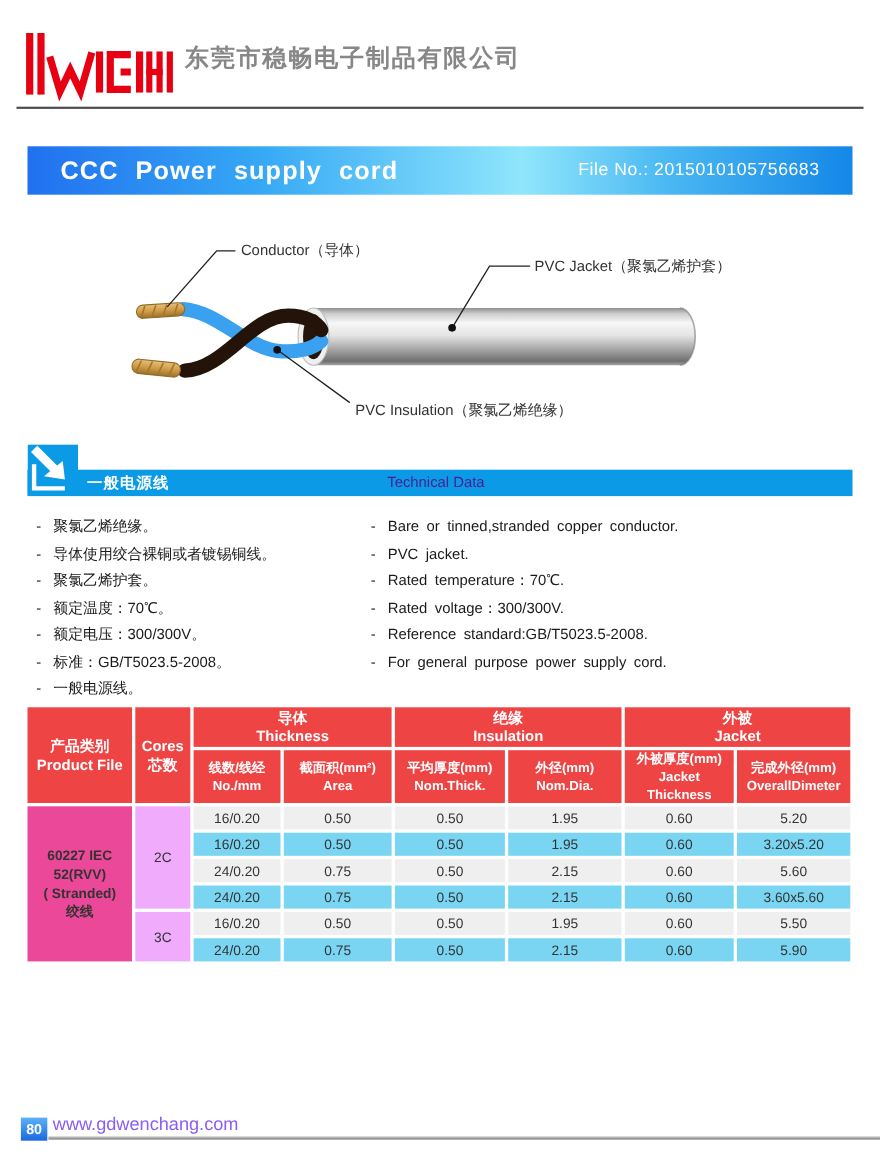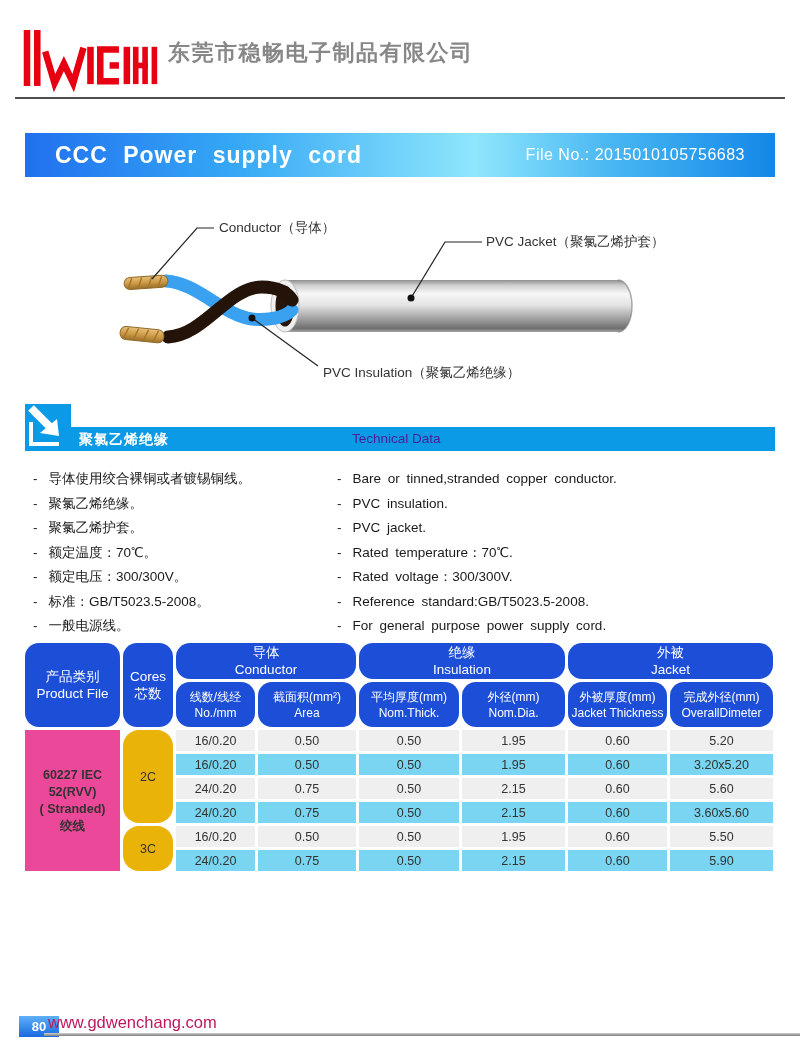--- a/index.html
+++ b/index.html
@@ -36,36 +36,36 @@
   .tech-list{position:absolute;top:467px;margin:0;padding:0;list-style:none;
              font-size:13.5px;line-height:24.5px;color:#1a1a1a;}
   .tech-list.cn{left:33px;width:300px;}
   .tech-list.en{left:337px;width:460px;word-spacing:3px;}
   .tech-list li::before{content:"-";margin-right:11px;}
 
   
   .spec-table{position:absolute;left:22px;top:640px;border-collapse:separate;border-spacing:3px;
               table-layout:fixed;}
   .spec-table th,.spec-table td{text-align:center;vertical-align:middle;padding:0;overflow:hidden;}
-  .spec-table thead th{background:#1d4ed8;color:#fff;font-weight:400;border-radius:14px;}
+  .spec-table thead th{background:#ef4444;color:#fff;font-weight:700;}
   .th-corner{font-size:13.5px;line-height:17px;}
   .group-th{font-size:13.5px;line-height:17px;height:36px;}
   .sub-th{font-size:12px;line-height:16px;height:45px;}
   .spec-table tbody td{font-size:12.5px;color:#333;height:21px;}
   .row-gray .cell{background:#efefef;}
   .row-cyan .cell{background:#79d5f1;}
   td.product-cell{background:#ec4899;color:#000;font-weight:bold;font-size:13.5px;line-height:17px;}
-  td.cores-cell{background:#eab308;font-size:13px;color:#333;border-radius:16px;}
+  td.cores-cell{background:#f0abfc;font-size:13px;color:#333;}
 
   
   .note{position:absolute;left:27px;top:889px;font-size:10.5px;color:#3a3a3a;letter-spacing:.2px;}
-  .page-badge{position:absolute;left:19px;top:1016px;width:40px;height:21px;
+  .page-badge{position:absolute;left:19px;top:1016px;width:24px;height:21px;
               background:linear-gradient(180deg,#5db0f8,#1a6ae0);color:#fff;font-size:13px;
               font-weight:bold;text-align:center;line-height:21px;}
-  .site-url{position:absolute;left:48px;top:1013px;font-size:16.5px;color:#be185d;text-decoration:none;}
+  .site-url{position:absolute;left:48px;top:1013px;font-size:16.5px;color:#8b5cf6;text-decoration:none;}
   .footer-rule{position:absolute;left:44px;top:1033px;width:756px;height:3px;
                background:linear-gradient(180deg,#cfcfcf,#7e7e7e);}
 </style>
 </head>
 <body>
 
 <div class="page">
 
   <svg class="logo-svg" viewBox="0 0 150 68">
     <g fill="#e60012" stroke="none">
@@ -136,42 +136,41 @@
       <path d="M318 171 L252 123"></path>
     </g>
     <circle cx="411" cy="103" r="3.5" fill="#111"></circle>
     <circle cx="252" cy="123" r="3.5" fill="#111"></circle>
     <text x="219" y="37">Conductor（导体）</text>
     <text x="486" y="51">PVC Jacket（聚氯乙烯护套）</text>
     <text x="323" y="182">PVC Insulation（聚氯乙烯绝缘）</text>
   </svg>
 
   <div class="section-bar">
-    <span class="cn">聚氯乙烯绝缘</span>
+    <span class="cn">一般电源线</span>
     <span class="en">Technical Data</span>
   </div>
   <svg class="section-icon" viewBox="0 0 46 46">
     <rect x="0" y="0" width="46" height="46" fill="#0a9ae6"></rect>
     <path d="M4 18 L4 42 L34 42 L34 38 L8 38 L8 18 Z" fill="#fff"></path>
     <line x1="6" y1="4" x2="25" y2="23" stroke="#fff" stroke-width="8"></line>
     <polygon points="34,32 32,15 15,29" fill="#fff"></polygon>
   </svg>
 
   <ul class="tech-list cn">
+    <li>聚氯乙烯绝缘。</li>
     <li>导体使用绞合裸铜或者镀锡铜线。</li>
-    <li>聚氯乙烯绝缘。</li>
     <li>聚氯乙烯护套。</li>
     <li>额定温度：70℃。</li>
     <li>额定电压：300/300V。</li>
     <li>标准：GB/T5023.5-2008。</li>
     <li>一般电源线。</li>
   </ul>
   <ul class="tech-list en">
     <li>Bare or tinned,stranded copper conductor.</li>
-    <li>PVC insulation.</li>
     <li>PVC jacket.</li>
     <li>Rated temperature：70℃.</li>
     <li>Rated voltage：300/300V.</li>
     <li>Reference standard:GB/T5023.5-2008.</li>
     <li>For general purpose power supply cord.</li>
   </ul>
 
   <table class="spec-table">
     <colgroup>
       <col style="width:95px">
@@ -188,21 +187,21 @@
         <th rowspan="2" class="th-corner">
           <div>产品类别</div>
           <div>Product File</div>
         </th>
         <th rowspan="2" class="th-corner">
           <div>Cores</div>
           <div>芯数</div>
         </th>
         <th colspan="2" class="group-th">
           <div>导体</div>
-          <div>Conductor</div>
+          <div>Thickness</div>
         </th>
         <th colspan="2" class="group-th">
           <div>绝缘</div>
           <div>Insulation</div>
         </th>
         <th colspan="2" class="group-th">
           <div>外被</div>
           <div>Jacket</div>
         </th>
       </tr>

